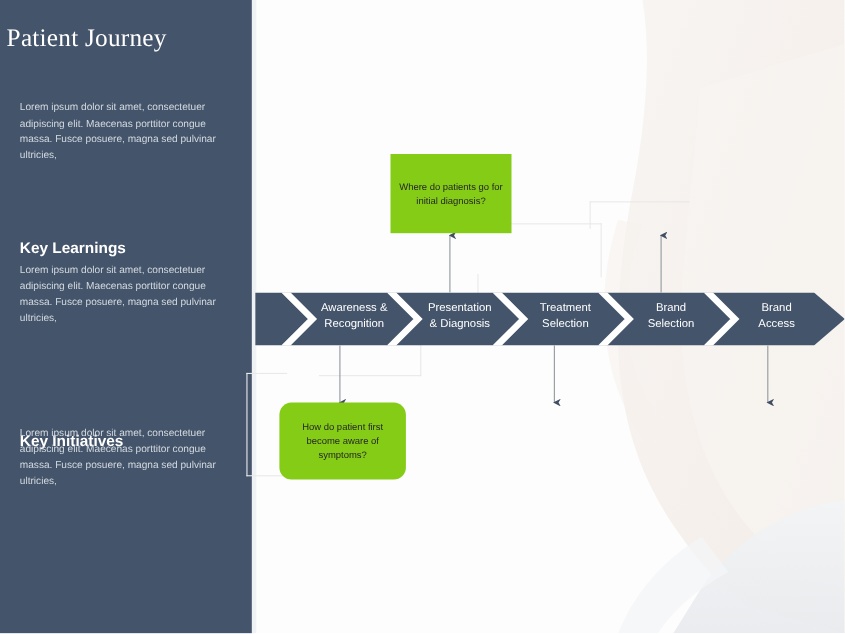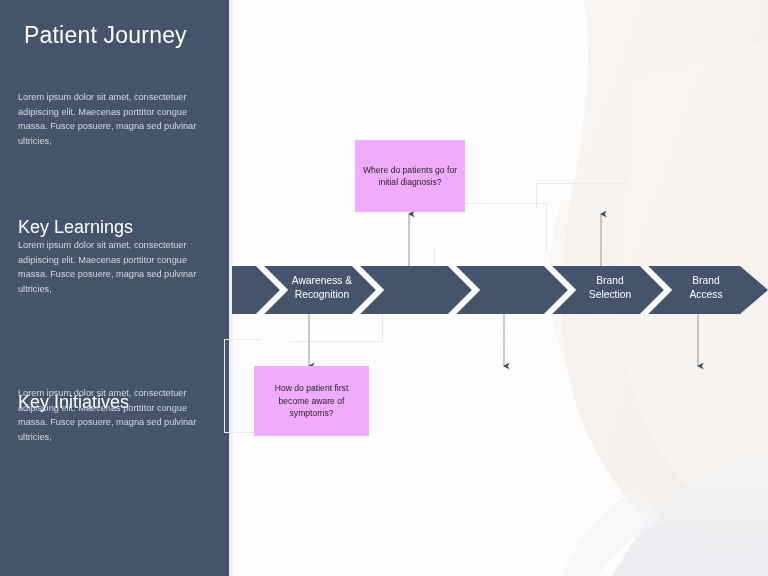--- a/index.html
+++ b/index.html
@@ -28,33 +28,34 @@
     box-sizing: border-box;
   }
   #sidebar-edge {
     position: absolute;
     left: 229px; top: 0;
     width: 4px; height: 576px;
     background: #eef2f5;
   }
   .side-title {
     position: absolute;
-    left: 24px;
+    left: 6px;
     color: #ffffff;
     font-size: 23px;
     font-weight: 400;
     letter-spacing: 0.2px;
     white-space: nowrap;
+    font-family: Liberation Serif, serif;
   }
   .side-head {
     position: absolute;
     left: 18px;
     color: #ffffff;
-    font-size: 18px;
-    font-weight: normal;
+    font-size: 14px;
+    font-weight: bold;
     white-space: nowrap;
   }
   .side-body {
     position: absolute;
     left: 18px;
     width: 196px;
     color: #d4dae1;
     font-size: 9.2px;
     line-height: 14.6px;
   }
@@ -96,21 +97,21 @@
     font-size: 10.3px;
     line-height: 13.5px;
     text-align: center;
     white-space: pre-line;
     pointer-events: none;
   }
 
   
   .callout {
     position: absolute;
-    background: #f0abfc;
+    background: #84cc16;
     color: #262626;
     font-size: 8.6px;
     line-height: 12.4px;
     text-align: center;
     display: flex;
     align-items: center;
     justify-content: center;
     box-sizing: border-box;
     padding: 4px 7px;
   }
@@ -184,21 +185,23 @@
           <path d="M26 -2 L52 24 L26 50"></path>
           <path d="M122 -2 L148 24 L122 50"></path>
           <path d="M218 -2 L244 24 L218 50"></path>
           <path d="M314 -2 L340 24 L314 50"></path>
           <path d="M410 -2 L436 24 L410 50"></path>
         </g>
       </svg>
 
       <div class="chev-label" style="left:52px; top:8px; width:76px;">Awareness &amp;
 Recognition</div>
-      <div class="chev-label" style="left:244px; top:8px; width:76px;margin-top:44px;">Treatment
+      <div class="chev-label" style="left:148px; top:8px; width:76px;">Presentation
+&amp; Diagnosis</div>
+      <div class="chev-label" style="left:244px; top:8px; width:76px;">Treatment
 Selection</div>
       <div class="chev-label" style="left:340px; top:8px; width:76px;">Brand
 Selection</div>
       <div class="chev-label" style="left:436px; top:8px; width:76px;">Brand
 Access</div>
     </div>
 
     <svg class="conn" style="left:0; top:0;" width="536" height="576" aria-hidden="true">
       <defs>
         <marker id="arrUp" markerWidth="7" markerHeight="7" refX="3.5" refY="1.2" orient="auto-start-reverse" markerUnits="userSpaceOnUse">
@@ -218,18 +221,18 @@
 
         <line x1="272" y1="314" x2="272" y2="366" marker-end="url(#arrDn)"></line>
 
         <line x1="466" y1="314" x2="466" y2="366" marker-end="url(#arrDn)"></line>
       </g>
     </svg>
 
     <div class="callout" style="left:123px; top:140px; width:110px; height:72px;">Where do patients go for initial diagnosis?</div>
 
 
-    <div class="callout" style="left:22px; top:366px; width:115px; height:70px;">How do patient first become  aware of symptoms?</div>
+    <div class="callout" style="left:22px; top:366px; width:115px; height:70px;border-radius:11px;">How do patient first become  aware of symptoms?</div>
 
 
 
   </div>
 </div>
 
 </body></html>

